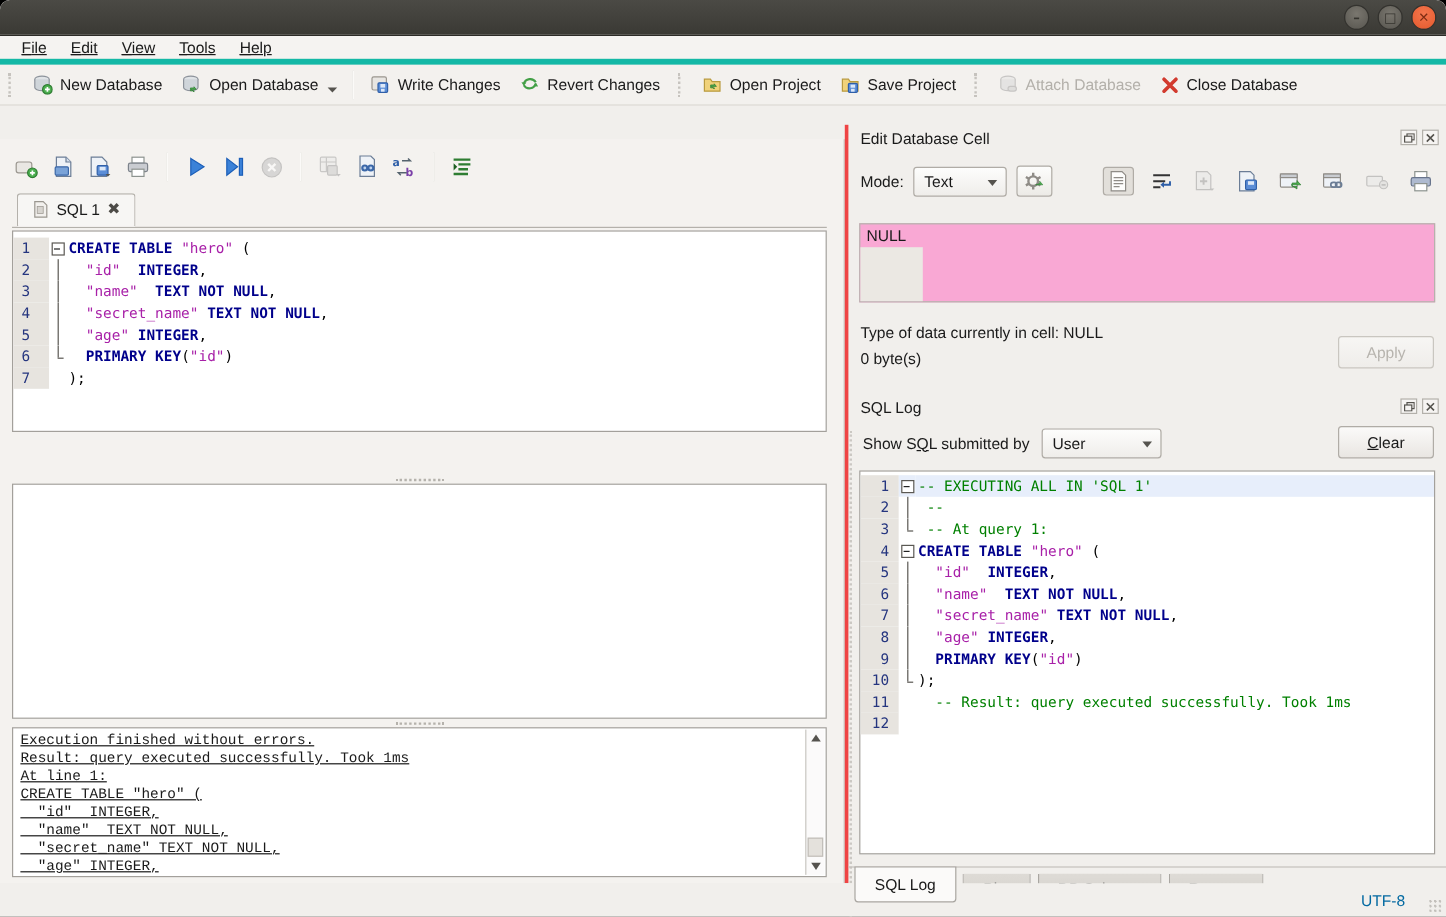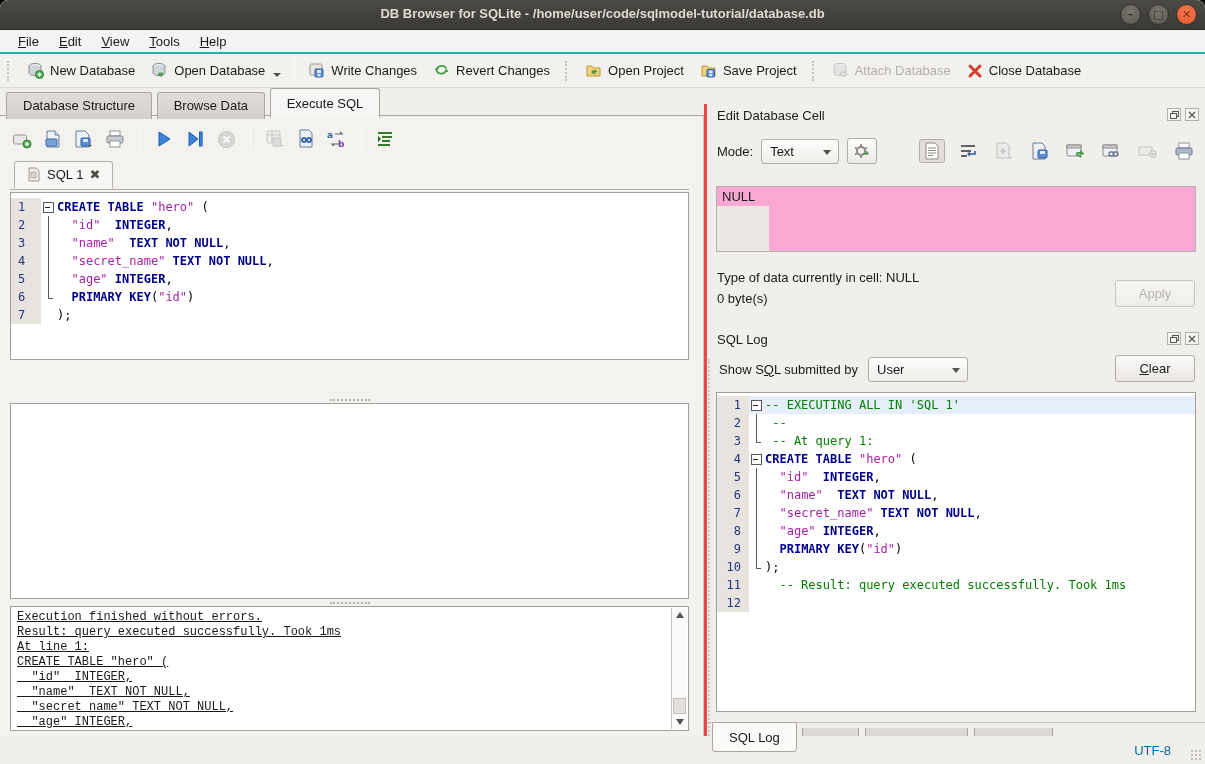--- a/index.html
+++ b/index.html
@@ -17,21 +17,21 @@
   .win-controls{position:absolute; right:8px; top:4px; display:flex; gap:7px;}
   .wc{width:21px; height:21px; border-radius:50%; background:radial-gradient(circle at 50% 35%,#7a776f,#57554f);
       border:1px solid #33322e; position:relative;}
   .wc.close{background:radial-gradient(circle at 50% 35%,#f4764d,#e4592d);}
   .wc span{position:absolute; inset:0; display:flex; align-items:center; justify-content:center;
       color:#35332e; font-size:11px; font-weight:bold; font-family:"DejaVu Sans",sans-serif;}
   .wc.close span{color:#7e2c12;}
 
   
   .menubar{position:absolute; top:30px; left:0; right:0; height:24px; background:#f5f3f1;
-    display:flex; align-items:center; padding-left:8px; border-bottom:2px solid #14b8a6;}
+    display:flex; align-items:center; padding-left:8px; border-bottom:5px solid #14b8a6;text-decoration:underline;}
   .menu-item{padding:2px 10px; cursor:default;}
 
   
   .toolbar{position:absolute; top:54px; left:0; right:0; height:34px; background:#f3f1ee;
     display:flex; align-items:center; border-bottom:1px solid #dcd9d4;}
   .tb-handle{width:5px; height:20px; border-left:2px dotted #c6c3be; margin:0 7px;}
   .tb-btn{display:flex; align-items:center; gap:6px; padding:4px 8px; font-size:13px; white-space:nowrap;}
   .tb-btn svg{flex:0 0 auto;}
   .tb-btn.disabled{color:#b3b0aa;}
   .tb-btn.disabled svg{opacity:.45; filter:grayscale(1);}
@@ -152,21 +152,20 @@
     background:radial-gradient(circle at 1px 1px,#c2bfba 1px,transparent 1.2px); background-size:4px 4px;}
 
   u{text-decoration:underline;}
 </style>
 </head>
 <body>
 
 <div class="app">
 
   <div class="titlebar">
-    <div class="title">DB Browser for SQLite - /home/user/code/sqlmodel-tutorial/database.db</div>
     <div class="win-controls">
       <div class="wc">
           <span>–</span>
         </div>
       <div class="wc">
           <span>□</span>
         </div>
       <div class="wc close">
           <span>✕</span>
         </div>
@@ -259,25 +258,20 @@
 
     <div class="tb-btn">
       <svg width="16" height="16" viewBox="0 0 16 16">
           <path d="M3 3 L13 13 M13 3 L3 13" stroke="#d23b2f" stroke-width="3" stroke-linecap="round"></path>
         </svg>
       <span>Close Database</span>
     </div>
   </div>
 
   <div class="left-pane">
-    <div class="tabbar">
-      <span class="tab">Database Structure</span>
-      <span class="tab">Browse Data</span>
-      <span class="tab active">Execute SQL</span>
-    </div>
 
     <div class="left-content">
 
       <div class="sql-toolbar">
         <span class="sicon">
             <svg width="20" height="20" viewBox="0 0 20 20">
               <rect x="1.5" y="6" width="13" height="9" rx="2" fill="#e9e7e3" stroke="#9a968f"></rect>
               <circle cx="15" cy="15" r="4" fill="#4caf50" stroke="#2e7d32"></circle>
               <path d="M15 13v4M13 15h4" stroke="#fff" stroke-width="1.4"></path>
             </svg>

